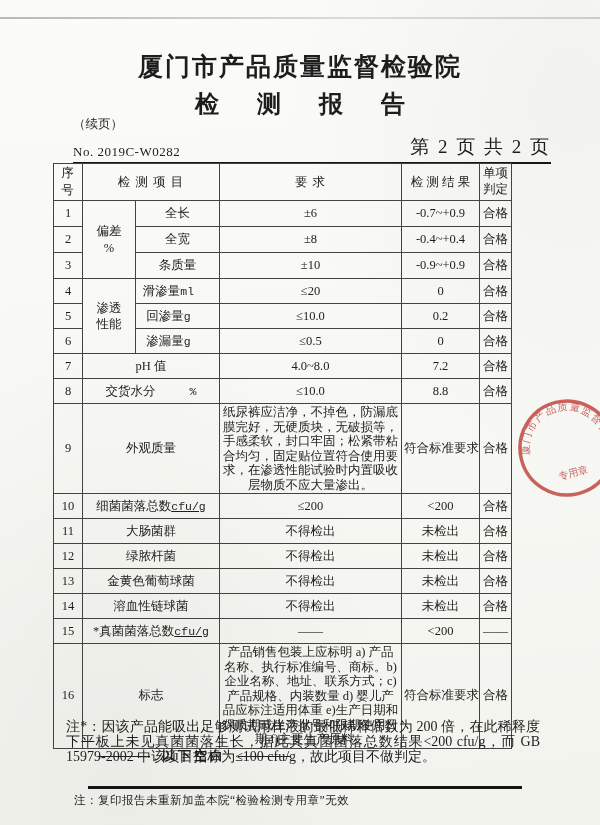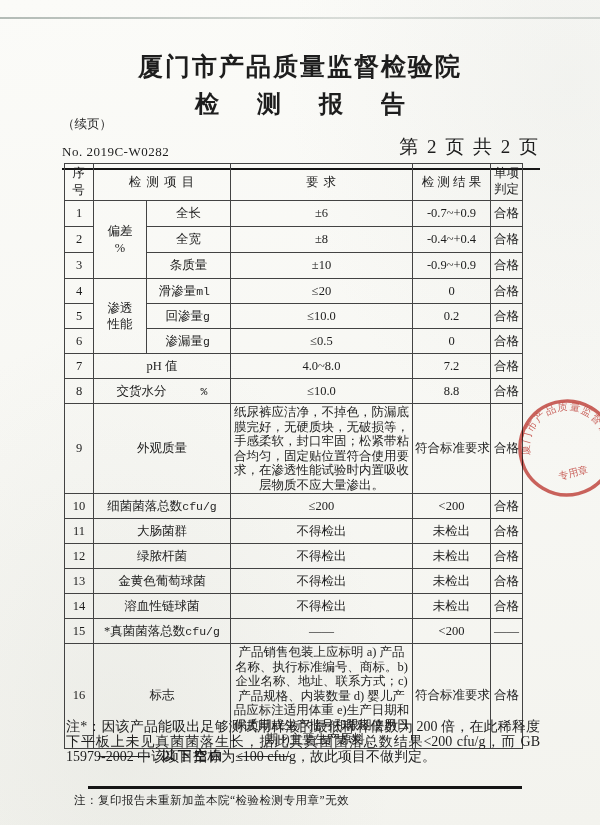--- a/index.html
+++ b/index.html
@@ -9,42 +9,42 @@
           radial-gradient(ellipse at 20% 90%, rgba(210,212,205,.25), rgba(0,0,0,0) 40%),
           radial-gradient(ellipse at 95% 10%, rgba(205,208,204,.18), rgba(0,0,0,0) 35%),
           linear-gradient(176deg,#fbfbf8 0%,#f7f7f3 55%,#f3f3ee 100%);}
   .scan-edge-line{position:absolute;top:17px;left:0;width:600px;height:2px;
         background:linear-gradient(90deg,rgba(120,135,128,.55),rgba(160,170,164,.35) 60%,rgba(150,160,155,.45));}
   
   .org-title{position:absolute;top:50px;left:0;width:600px;text-align:center;
         font-size:25px;font-weight:700;letter-spacing:2px;}
   .report-title{position:absolute;top:88px;left:0;width:600px;text-align:center;
         font-size:24px;font-weight:700;letter-spacing:16px;text-indent:16px;}
-  .meta{position:absolute;left:62px;top:116px;width:478px;border-bottom:2.5px solid #161616;padding-bottom:8px;}
+  .meta{position:absolute;left:73px;top:116px;width:478px;border-bottom:2.5px solid #161616;padding-bottom:2px;}
   .meta .cont{font-size:12.5px;}
   .meta .row2{display:flex;justify-content:space-between;align-items:flex-end;margin-top:1px;}
   .meta .no{font-size:13px;letter-spacing:.5px;}
   .meta .pageind{font-size:19px;letter-spacing:2px;}
   
-  table.report{position:absolute;left:64px;top:163px;width:458px;border-collapse:collapse;table-layout:fixed;}
+  table.report{position:absolute;left:53px;top:163px;width:458px;border-collapse:collapse;table-layout:fixed;}
   table.report td,table.report th{border:1px solid #434343;font-weight:400;
         font-size:12.5px;text-align:center;vertical-align:middle;padding:1px 2px;overflow:hidden;}
   tr.h-hdr{height:30px} tr.h-a{height:26px} tr.h-b{height:25px} tr.h-9{height:80px} tr.h-16{height:90px}
   th.hd{font-size:13px;letter-spacing:1px;}
   th.hd-result{font-size:11.5px;white-space:nowrap;letter-spacing:0;}
   th.hd-judg{font-size:11.5px;line-height:1.25;letter-spacing:0;padding:1px 4px;}
   td.c-no{font-size:12px;}
   td.c-group{white-space:pre-line;font-size:12.5px;line-height:1.3;}
   td.c-item{text-align:left;padding-left:8px;}
   td.c-item .unit{font-family:"Liberation Mono","DejaVu Sans Mono",monospace;font-size:11.5px;}
   td.c-item.u-far{display:table-cell;}
   td.c-item.u-far .unit{margin-left:34px;}
-  td.c-item.u-near .unit{margin-left:0;}
+  td.c-item.u-near .unit{margin-left:0;text-decoration:underline;}
   td.c-item.u-right{padding-right:20px;}
-  td.c-item.u-right .inner{display:flex;justify-content:flex-end;align-items:center;}
+  td.c-item.u-right .inner{display:flex;justify-content:center;align-items:center;}
   td.c-req-long{font-size:11.5px;text-align:justify;line-height:14.5px;padding:4px 6px;vertical-align:middle;}
   td.c-res{font-size:12.5px;}
   td.c-res-long{font-size:11.5px;text-align:left;padding-left:7px;white-space:nowrap;}
   td.c-judg{font-size:12.5px;}
   td.c-judg-top{vertical-align:top;padding-top:14px;}
   
   .note-star{position:absolute;left:66px;top:719px;width:474px;font-size:14px;line-height:15px;text-align:justify;}
   .blank-below{position:absolute;left:86px;top:747px;display:flex;align-items:center;font-size:13px;font-weight:700;letter-spacing:3px;}
   .blank-below .dash{display:inline-block;width:52px;height:0;border-top:1.7px solid #222;margin:0 12px;}
   .bottom-rule{position:absolute;left:88px;top:786px;width:434px;height:2.5px;background:#151515;}

